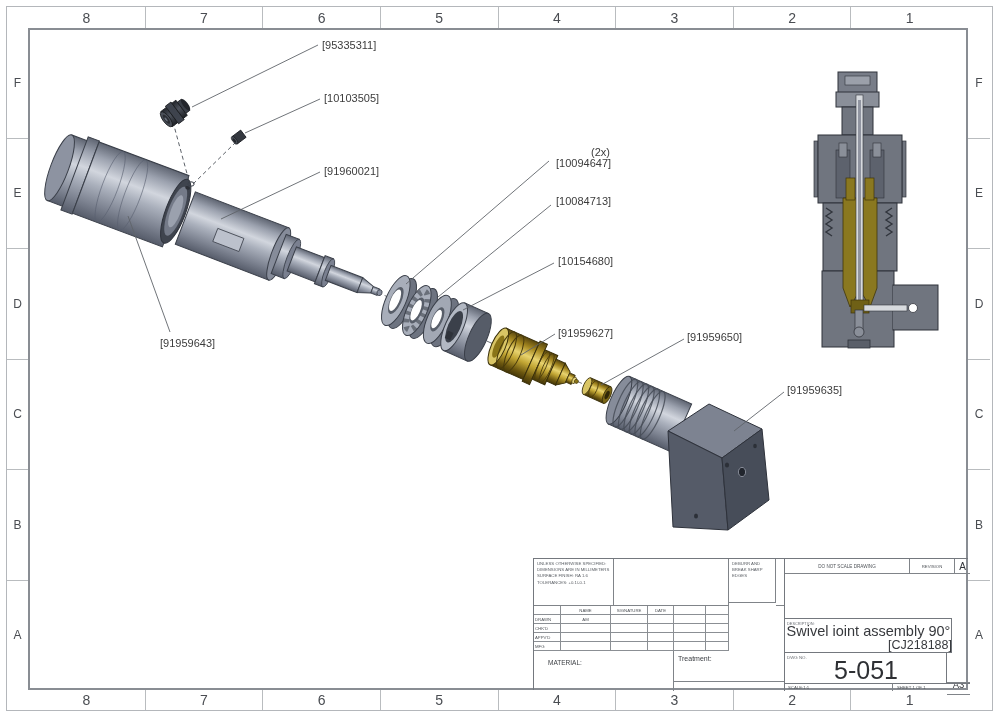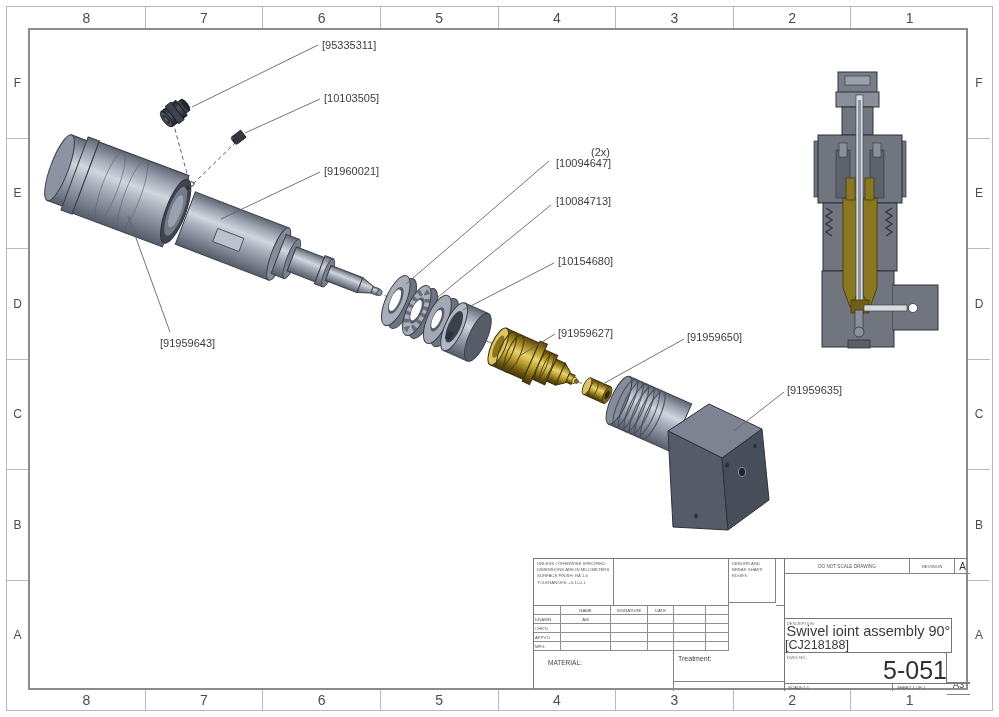--- a/index.html
+++ b/index.html
@@ -41,24 +41,24 @@
   .material-cell{left:0;top:92px;width:140px;height:40px;border-right:1px solid #808489;font-size:6.5px;color:#3d4045;padding:8px 0 0 14px;}
   .treatment-cell{left:140px;top:92px;width:110px;height:31px;border-bottom:1px solid #808489;font-size:7px;color:#3d4045;padding:4px 0 0 4px;}
   .treatment-strip{left:140px;top:123px;width:110px;height:9px;}
   .rhalf{left:250px;top:0;width:185px;height:132px;border-left:1px solid #74787e;}
   .dns-cell{left:0;top:0;width:125px;height:15px;font-size:4.6px;display:flex;align-items:center;justify-content:center;}
   .rev-lbl-cell{left:125px;top:0;width:45px;height:15px;font-size:4.3px;display:flex;align-items:center;justify-content:center;}
   .rev-cell{left:170px;top:0;width:15px;height:15px;border-bottom:1px solid #808489;font-size:10px;color:#303338;display:flex;align-items:center;justify-content:center;}
   .desc-box{left:0;top:59px;width:167px;height:35px;border-top:1px solid #74787e;border-right:1px solid #74787e;border-bottom:1px solid #74787e;}
   .desc-lbl{left:2px;top:2px;font-size:3.9px;color:#6a6e74;}
   .desc-l1{left:0;top:4px;width:167px;text-align:center;font-size:14.5px;color:#37393d;}
-  .desc-l2{left:0;top:19px;width:167px;text-align:left;font-size:12.5px;color:#37393d;}
+  .desc-l2{left:0;top:19px;width:167px;text-align:right;font-size:12.5px;color:#37393d;}
   .dwg-box{left:0;top:94px;width:162px;height:30px;border-right:1px solid #74787e;}
   .dwg-lbl{left:2px;top:2px;font-size:4.4px;color:#6a6e74;}
-  .dwg-no{left:0;top:3px;width:162px;text-align:right;font-size:25px;color:#2e3034;}
+  .dwg-no{left:0;top:3px;width:162px;text-align:center;font-size:25px;color:#2e3034;}
   .a3-box{left:162px;top:94px;width:23px;height:21px;border-bottom:1px solid #808489;
           font-size:9.5px;color:#36393e;display:flex;align-items:center;justify-content:center;margin-top:21px;}
   .a3-strip{left:162px;top:115px;width:23px;height:9px;border-bottom:1px solid #808489;}
   .scale-cell{left:0;top:124px;width:107px;height:8px;border-top:1px solid #74787e;font-size:4.3px;padding:1px 0 0 3px;}
   .sheet-cell{left:107px;top:124px;width:78px;height:8px;border-top:1px solid #74787e;border-left:1px solid #808489;font-size:4.3px;padding:1px 0 0 4px;}
 </style>
 </head>
 <body>
 
 <div class="page">

